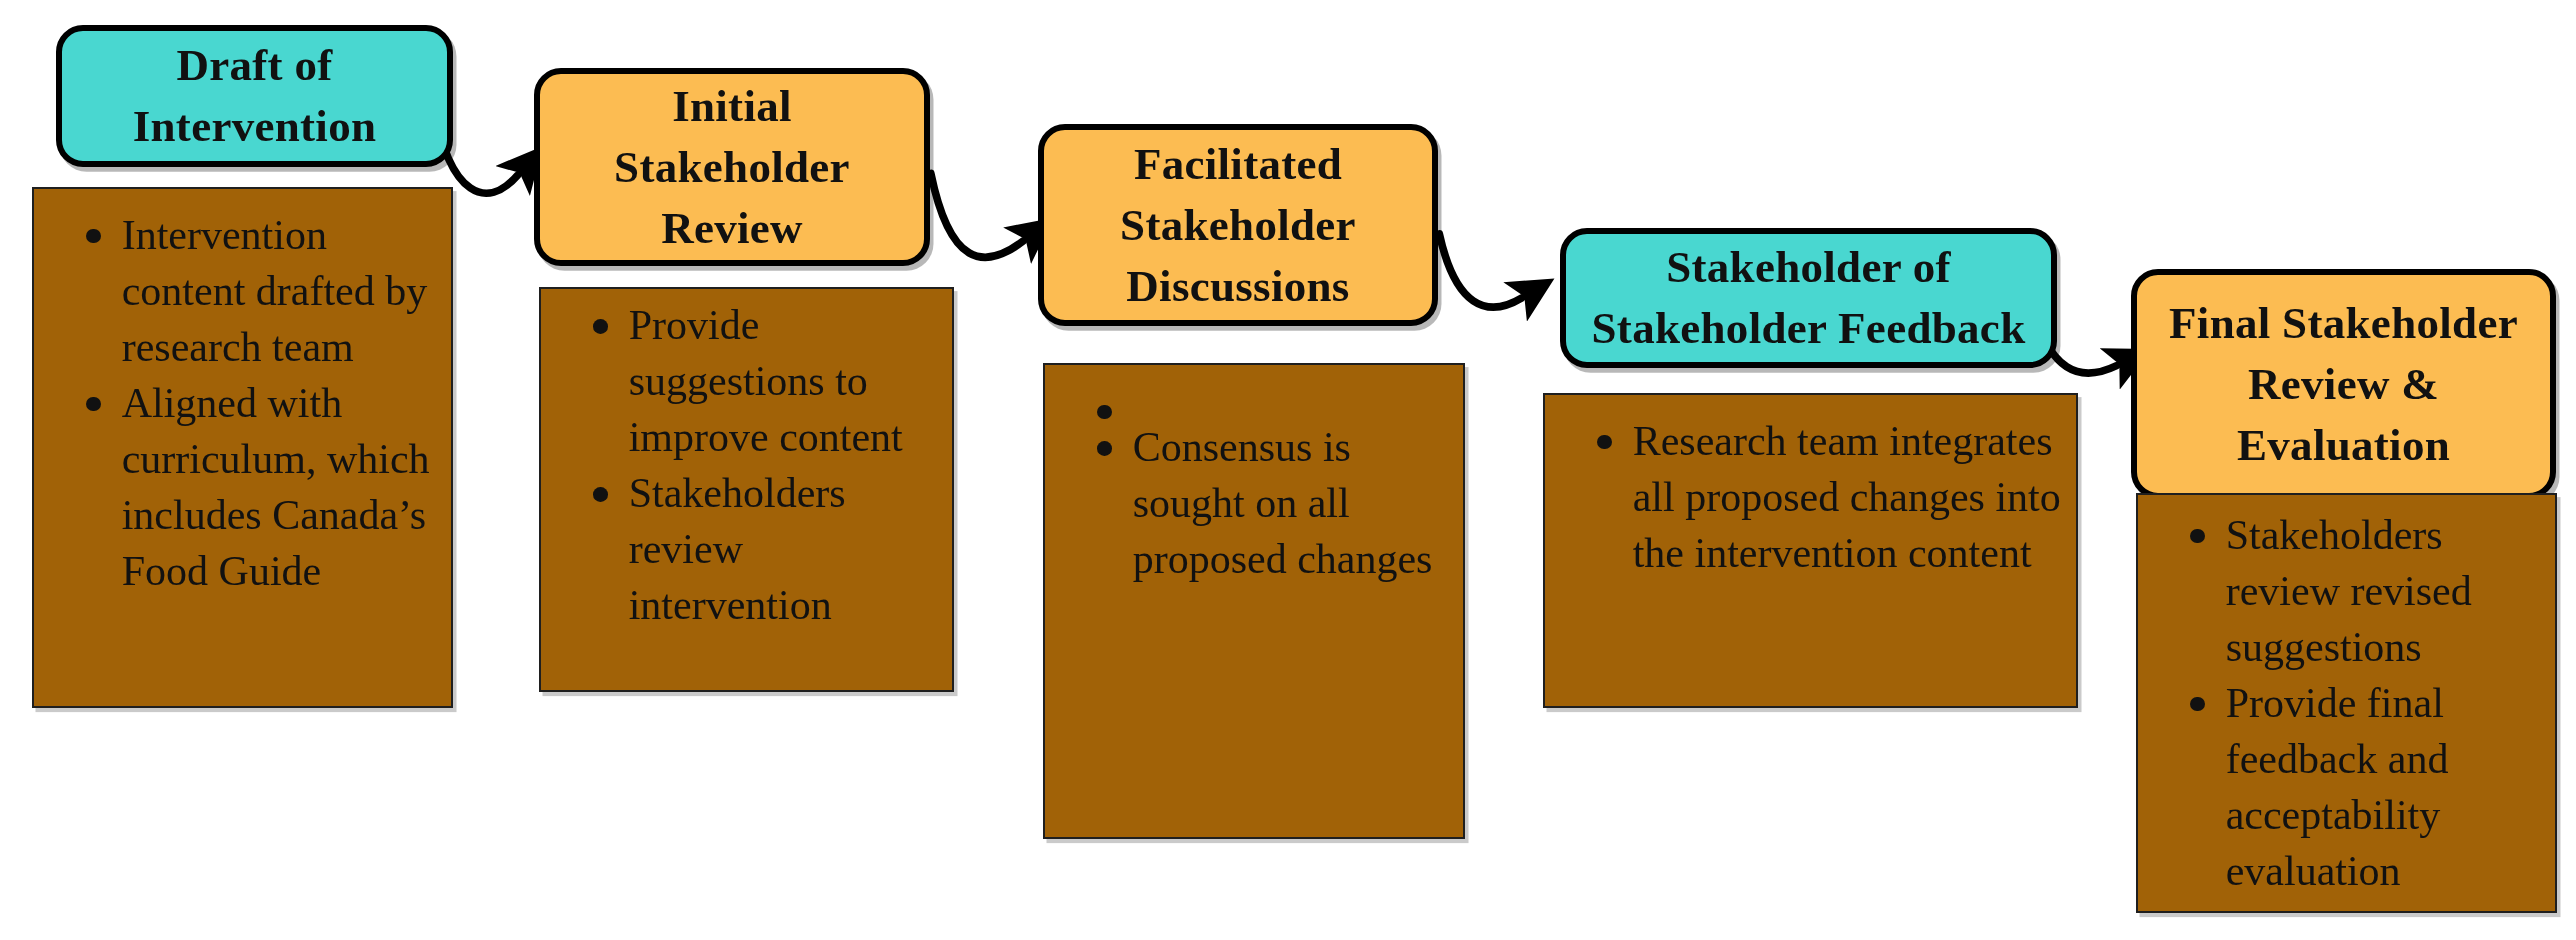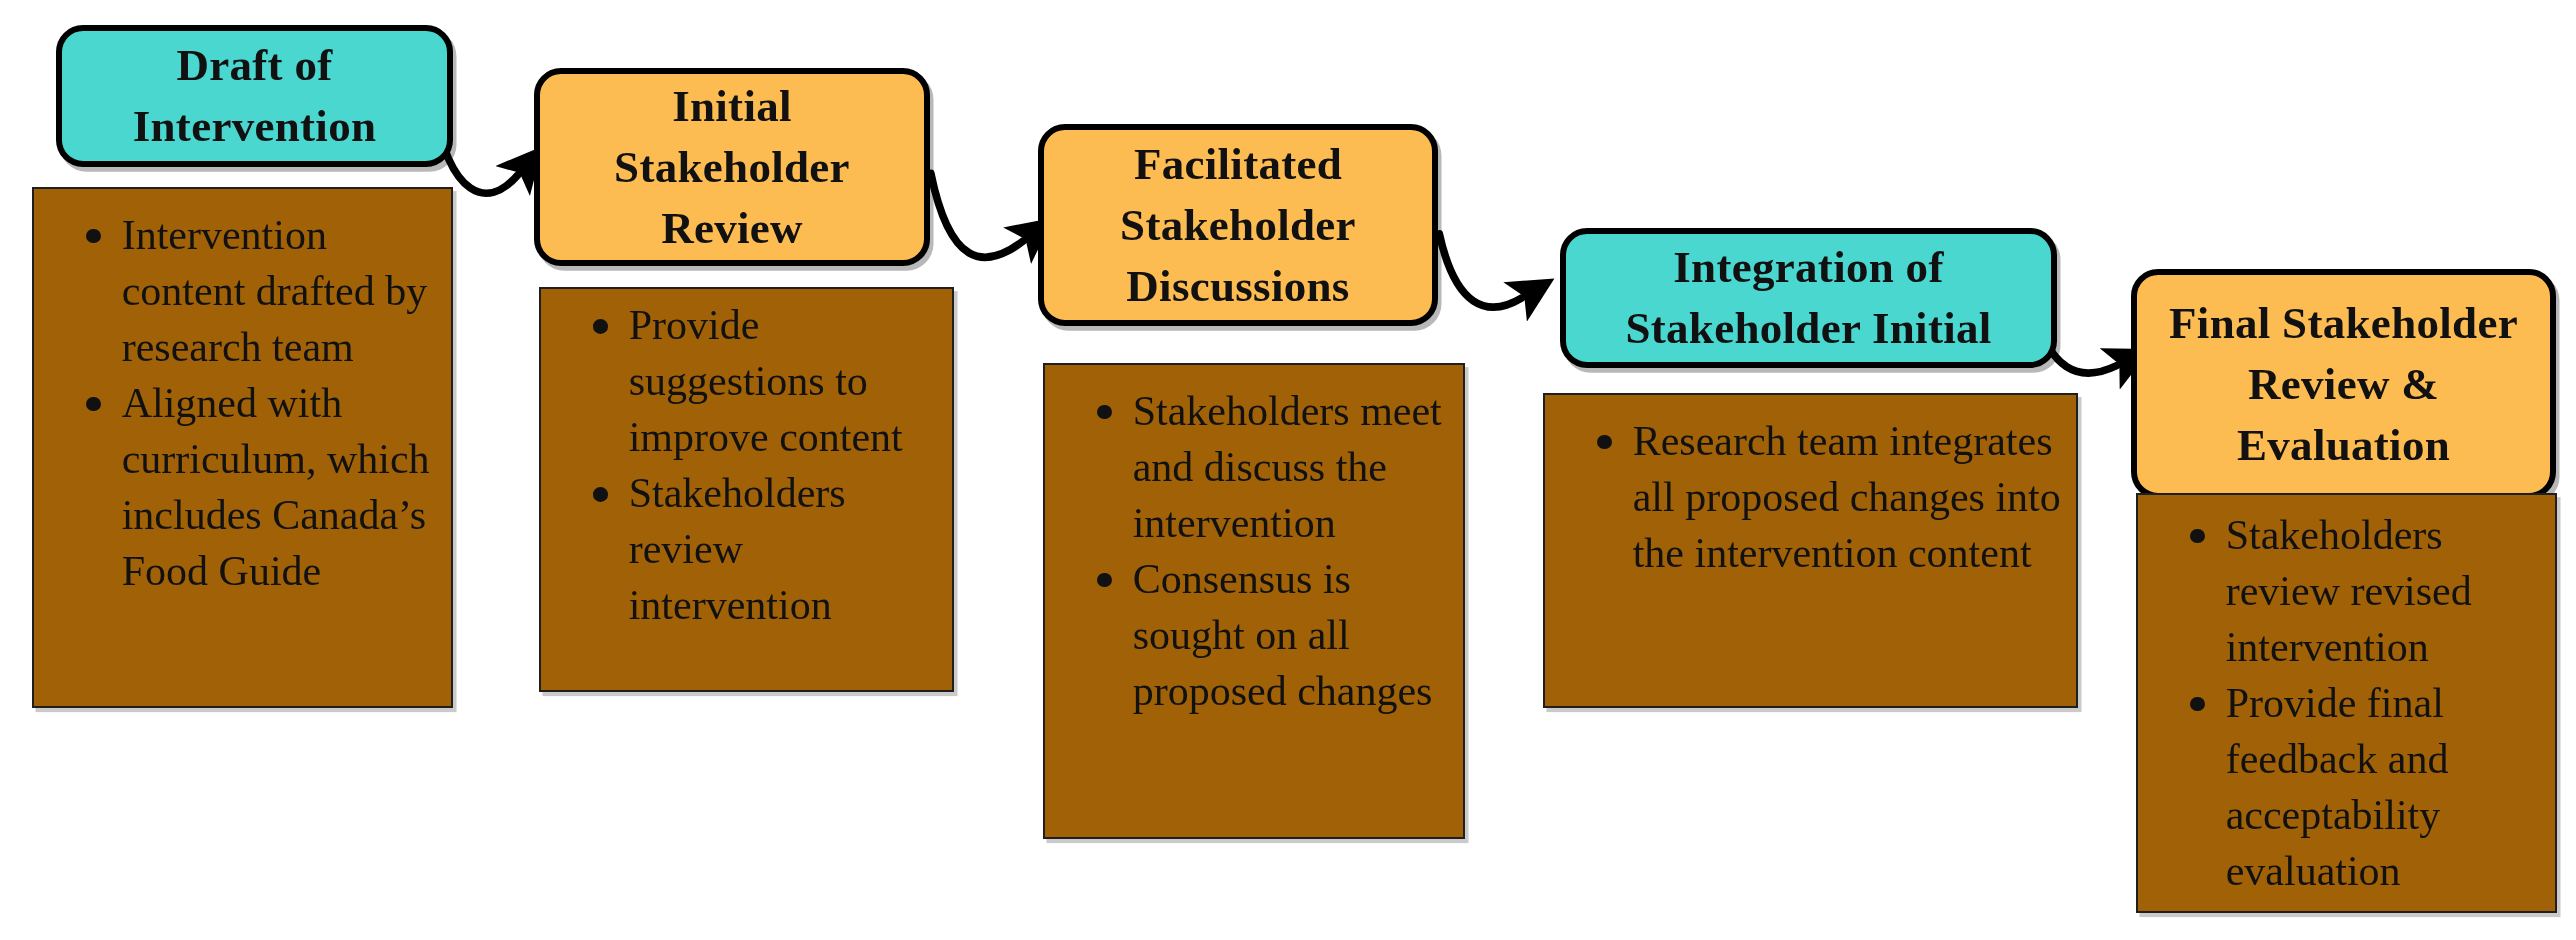--- a/index.html
+++ b/index.html
@@ -109,53 +109,52 @@
   </section>
 
   <section class="stage s3">
     <div class="hdr orange">
       <span>Facilitated Stakeholder Discussions</span>
     </div>
     <div class="detail">
       <ul class="bullets">
           <li>
           <span class="dot"></span>
-          <span class="btxt">Stakeholders meet and discuss the intervention</span>
         </li>
           <li>
           <span class="dot"></span>
           <span class="btxt">Consensus is sought on all proposed changes</span>
         </li>
         </ul>
     </div>
   </section>
 
   <section class="stage s4">
     <div class="hdr teal">
-      <span>Integration of Stakeholder Initial</span>
+      <span>Stakeholder of Stakeholder Feedback</span>
     </div>
     <div class="detail">
       <ul class="bullets">
           <li>
           <span class="dot"></span>
           <span class="btxt">Research team integrates all proposed changes into the intervention content</span>
         </li>
         </ul>
     </div>
   </section>
 
   <section class="stage s5">
     <div class="hdr orange">
       <span>Final Stakeholder Review &amp; Evaluation</span>
     </div>
     <div class="detail">
       <ul class="bullets">
           <li>
           <span class="dot"></span>
-          <span class="btxt">Stakeholders review revised intervention</span>
+          <span class="btxt">Stakeholders review revised suggestions</span>
         </li>
           <li>
           <span class="dot"></span>
           <span class="btxt">Provide final feedback and acceptability evaluation</span>
         </li>
         </ul>
     </div>
   </section>
 
 </div>

